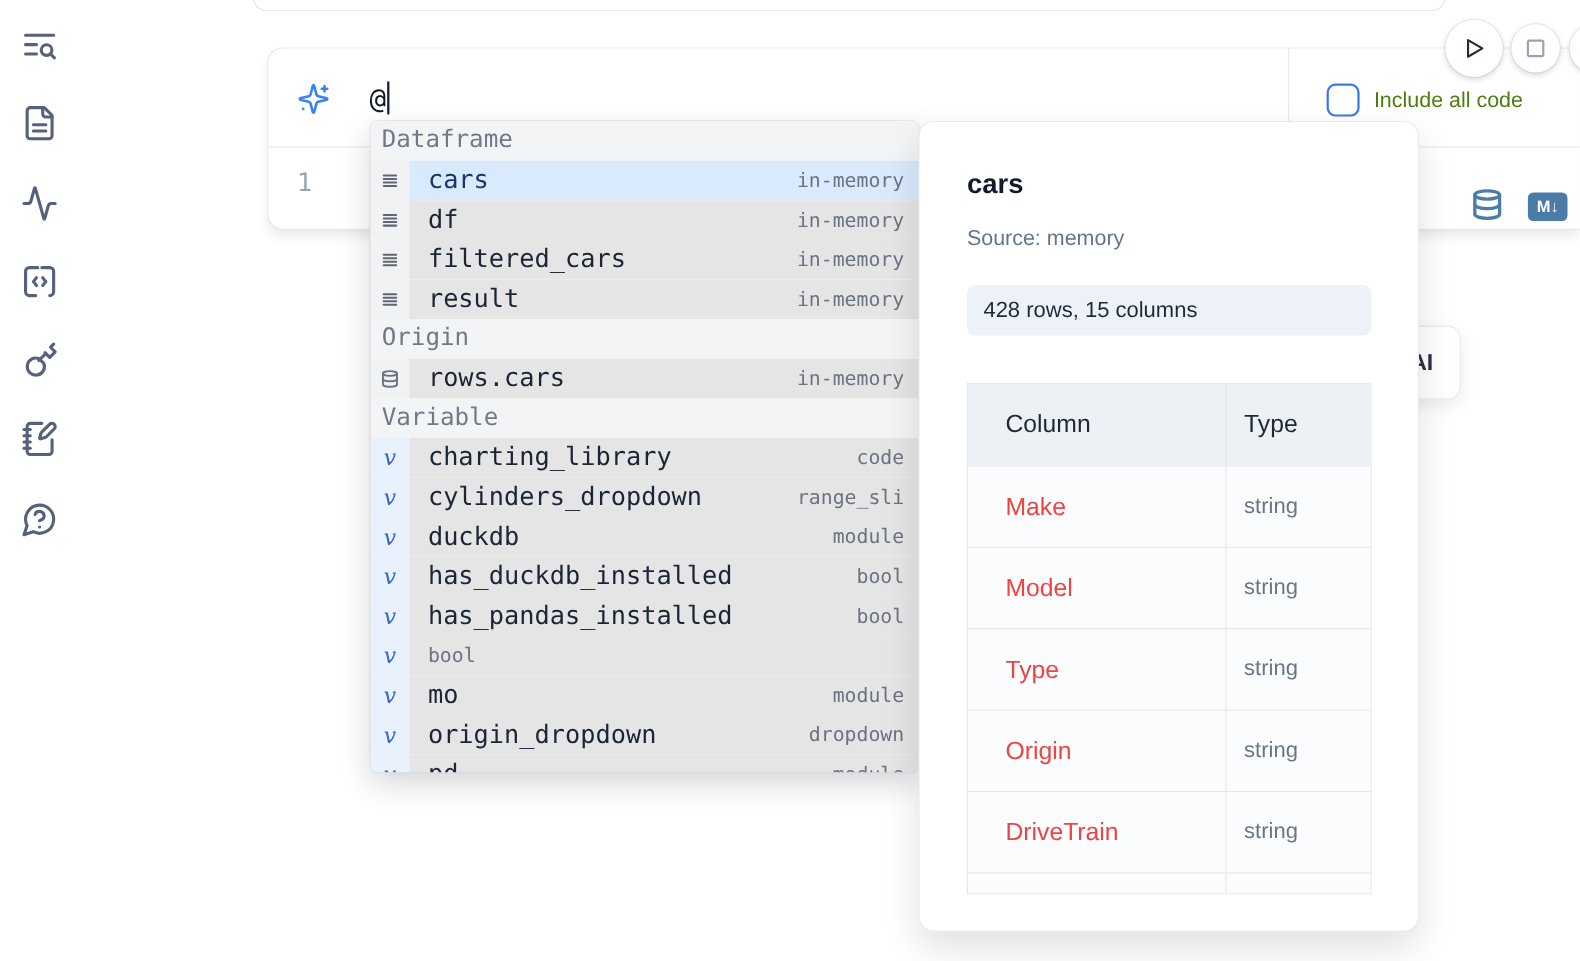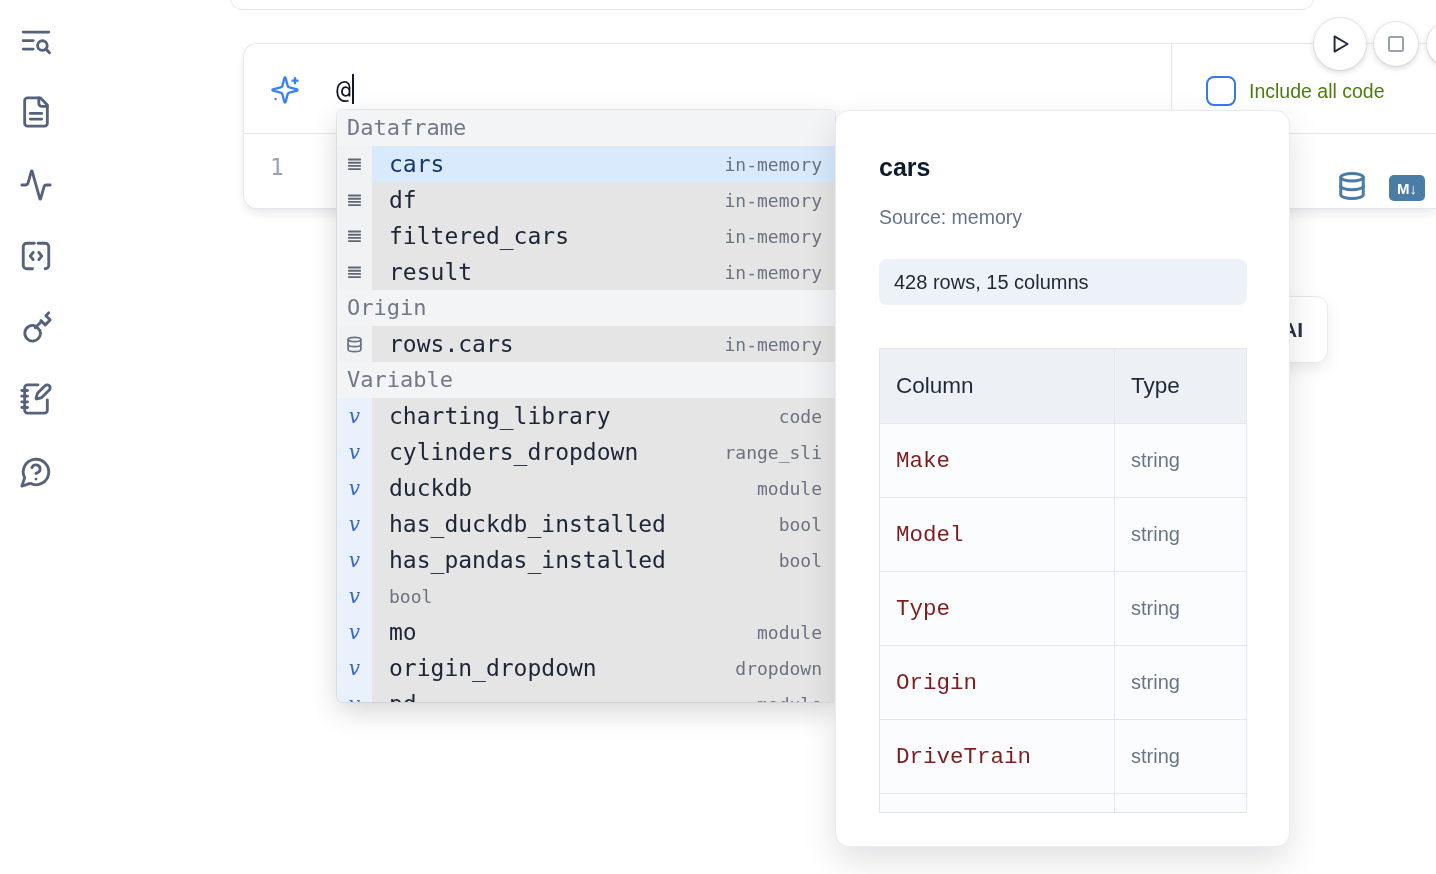--- a/index.html
+++ b/index.html
@@ -75,26 +75,26 @@
            z-index:30;box-sizing:border-box;}
   .pv-title{position:absolute;left:43px;top:42px;font-size:25px;font-weight:bold;color:#0f1b2d;}
   .pv-source{position:absolute;left:43px;top:95px;font-size:19.5px;color:#64748b;}
   .pv-pill{position:absolute;left:43px;top:148px;width:368px;height:46px;background:#edf1f8;border-radius:8px;
            display:flex;align-items:center;box-sizing:border-box;padding-left:15px;font-size:20px;color:#1e2936;}
   .pv-tablewrap{position:absolute;left:43px;top:237px;width:368px;height:465px;overflow:hidden;
                 border:1px solid #e3e7ec;box-sizing:border-box;}
   .pv-row{display:flex;height:74px;box-sizing:border-box;}
   .pv-row + .pv-row{border-top:1px solid #e3e7ec;}
   .pv-cell{display:flex;align-items:center;box-sizing:border-box;}
-  .pv-col1{width:234px;padding-left:16px;}
+  .pv-col1{width:234px;padding-left:34px;}
   .pv-col2{width:132px;border-left:1px solid #e3e7ec;padding-left:16px;}
   .pv-head{background:#edf1f6;}
   .pv-head .pv-cell{font-size:22.5px;color:#1e2936;}
   .pv-body{background:#fbfcfe;}
-  .pv-name{font-family:Liberation Mono, monospace;font-size:22.5px;color:#7f1d1d;}
+  .pv-name{font-family:Liberation Sans, sans-serif;font-size:22.5px;color:#ef4444;}
   .pv-type{font-size:20px;color:#697586;}
 </style>
 </head>
 <body>
 
 <div class="prev-cell">
   
 </div>
 
 <div class="sidebar" id="sidebar">

